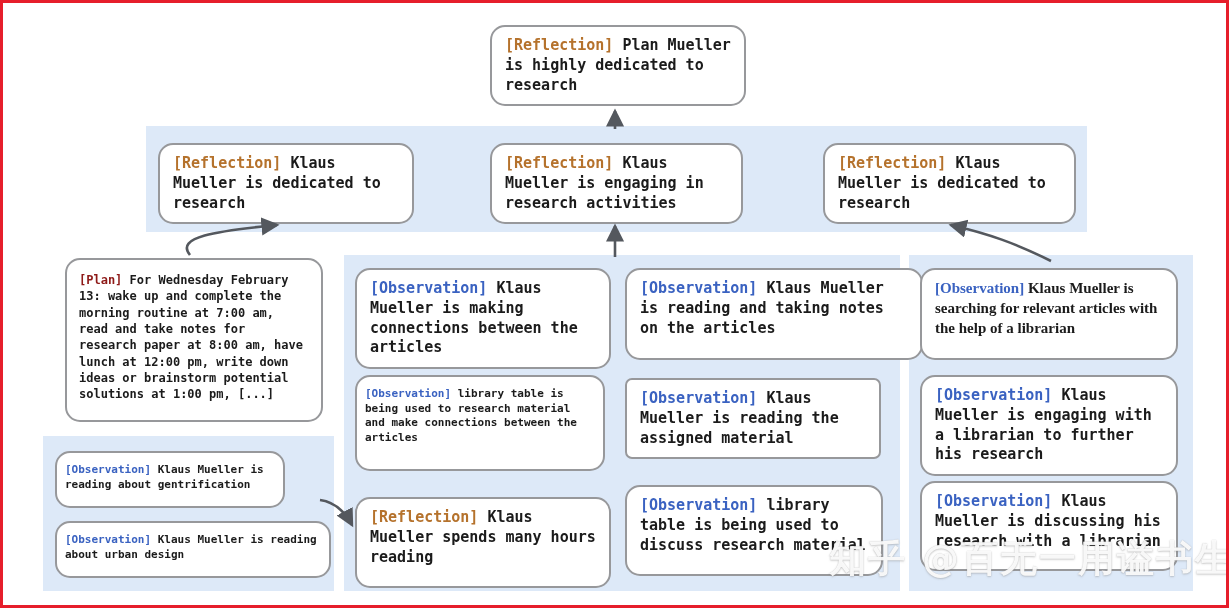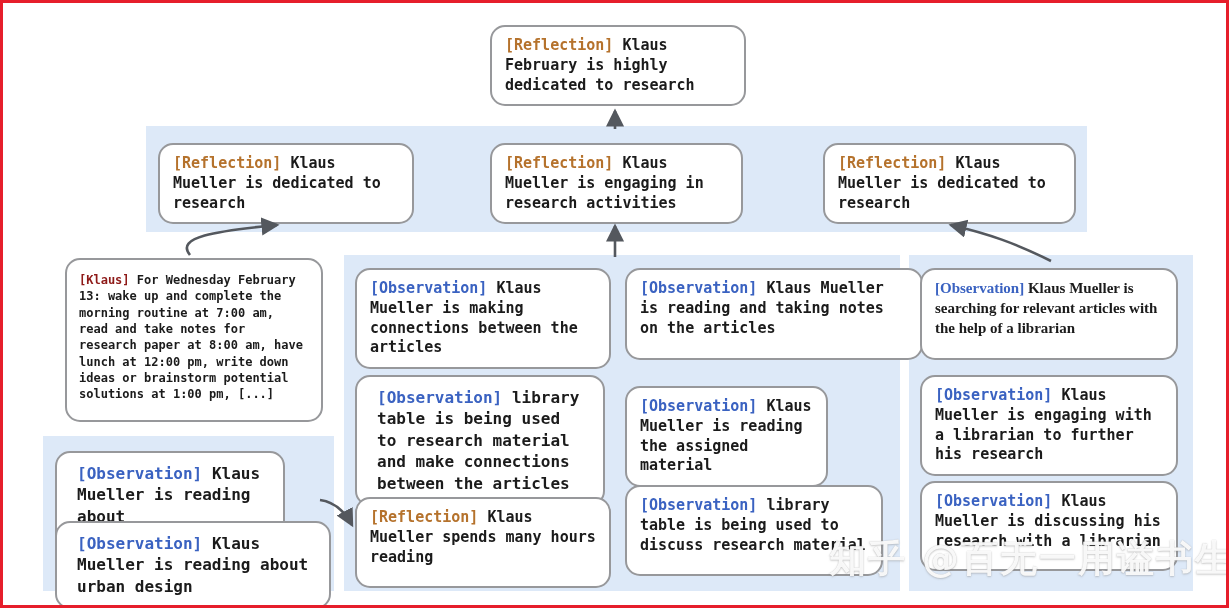--- a/index.html
+++ b/index.html
@@ -31,21 +31,21 @@
     position:absolute;
     box-sizing:border-box;
     background:#ffffff;
     border:2.5px solid var(--box-border);
     border-radius:15px;
     z-index:2;
     color:var(--text);
     font-weight:bold;
   }
   .node.big{font-size:15px;line-height:1.32;padding:9px 13px;}
-  .node.small{font-size:16px;line-height:1.34;padding:10px 20px;}
+  .node.small{font-size:11px;line-height:1.34;padding:10px 8px;}
   .node.plan-size{font-size:12px;line-height:1.36;padding:12px 12px;}
   .tag{font-weight:bold;}
   .tag.reflection{color:var(--reflection-tag);}
   .tag.observation{color:var(--observation-tag);}
   .tag.plan{color:var(--plan-tag);}
   .arrow-layer{
     position:absolute;left:0;top:0;z-index:5;pointer-events:none;
   }
   .watermark{
     position:absolute;
@@ -78,38 +78,38 @@
     </defs>
     <path d="M 612 126 L 612 108" stroke="#54585e" stroke-width="2.6" fill="none" marker-end="url(#ah)"></path>
     <path d="M 612 254 L 612 223" stroke="#54585e" stroke-width="2.6" fill="none" marker-end="url(#ah)"></path>
     <path d="M 187 252 C 172 234, 212 228, 274 222" stroke="#54585e" stroke-width="2.6" fill="none" marker-end="url(#ah)"></path>
     <path d="M 1048 258 C 1012 240, 986 231, 948 222" stroke="#54585e" stroke-width="2.6" fill="none" marker-end="url(#ah)"></path>
     <path d="M 317 497 C 332 499, 342 509, 349 522" stroke="#54585e" stroke-width="2.6" fill="none" marker-end="url(#ah)"></path>
   </svg>
 
   <div class="node big" style="left:487px;top:22px;width:256px;min-height:80px;">
     <span class="tag reflection">[Reflection]</span>
-    <span>Klaus February is highly dedicated to research</span>
+    <span>Plan Mueller is highly dedicated to research</span>
   </div>
 
   <div class="node big" style="left:155px;top:140px;width:256px;min-height:72px;">
     <span class="tag reflection">[Reflection]</span>
     <span>Klaus Mueller is dedicated to research</span>
   </div>
   <div class="node big" style="left:487px;top:140px;width:253px;min-height:72px;padding-left:13px;">
     <span class="tag reflection">[Reflection]</span>
     <span>Klaus Mueller is engaging in research activities</span>
   </div>
   <div class="node big" style="left:820px;top:140px;width:253px;min-height:72px;">
     <span class="tag reflection">[Reflection]</span>
     <span>Klaus Mueller is dedicated to research</span>
   </div>
 
   <div class="node plan-size" style="left:62px;top:255px;width:258px;min-height:164px;">
-    <span class="tag plan">[Klaus]</span>
+    <span class="tag plan">[Plan]</span>
     <span>For Wednesday February 13: wake up and complete the morning routine at 7:00 am, read and take notes for research paper at 8:00 am, have lunch at 12:00 pm, write down ideas or brainstorm potential solutions at 1:00 pm, [...]</span>
   </div>
 
   <div class="node small" style="left:52px;top:448px;width:230px;min-height:57px;">
     <span class="tag observation">[Observation]</span>
     <span>Klaus Mueller is reading about gentrification</span>
   </div>
   <div class="node small" style="left:52px;top:518px;width:276px;min-height:57px;">
     <span class="tag observation">[Observation]</span>
     <span>Klaus Mueller is reading about urban design</span>
@@ -125,21 +125,21 @@
   </div>
   <div class="node big" style="left:352px;top:482px;width:256px;min-height:91px;margin-top:12px;">
     <span class="tag reflection">[Reflection]</span>
     <span>Klaus Mueller spends many hours reading</span>
   </div>
 
   <div class="node big" style="left:622px;top:265px;width:298px;min-height:92px;">
     <span class="tag observation">[Observation]</span>
     <span>Klaus Mueller is reading and taking notes on the articles</span>
   </div>
-  <div class="node big" style="left:622px;top:383px;width:203px;min-height:80px;">
+  <div class="node big" style="left:622px;top:375px;width:256px;min-height:80px;border-radius:7px;">
     <span class="tag observation">[Observation]</span>
     <span>Klaus Mueller is reading the assigned material</span>
   </div>
   <div class="node big" style="left:622px;top:482px;width:258px;min-height:91px;">
     <span class="tag observation">[Observation]</span>
     <span>library table is being used to discuss research material</span>
   </div>
 
   <div class="node big" style="left:917px;top:265px;width:258px;min-height:92px;font-family:Liberation Serif, serif;">
     <span class="tag observation">[Observation]</span>

